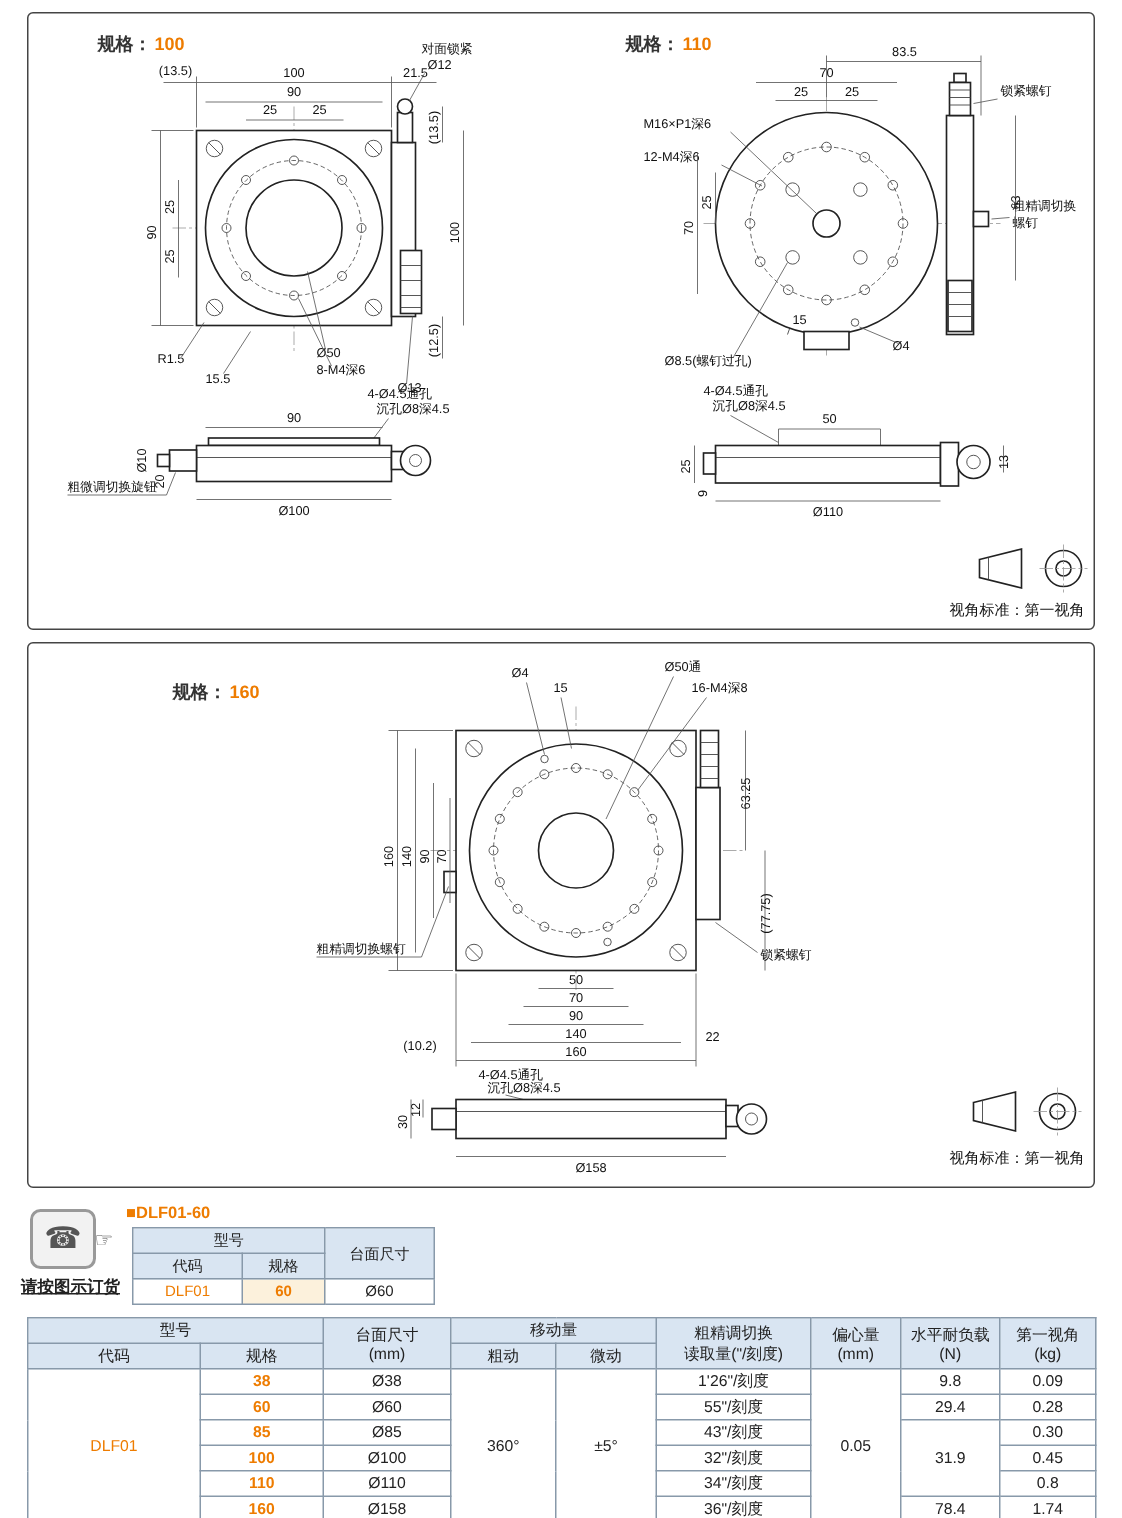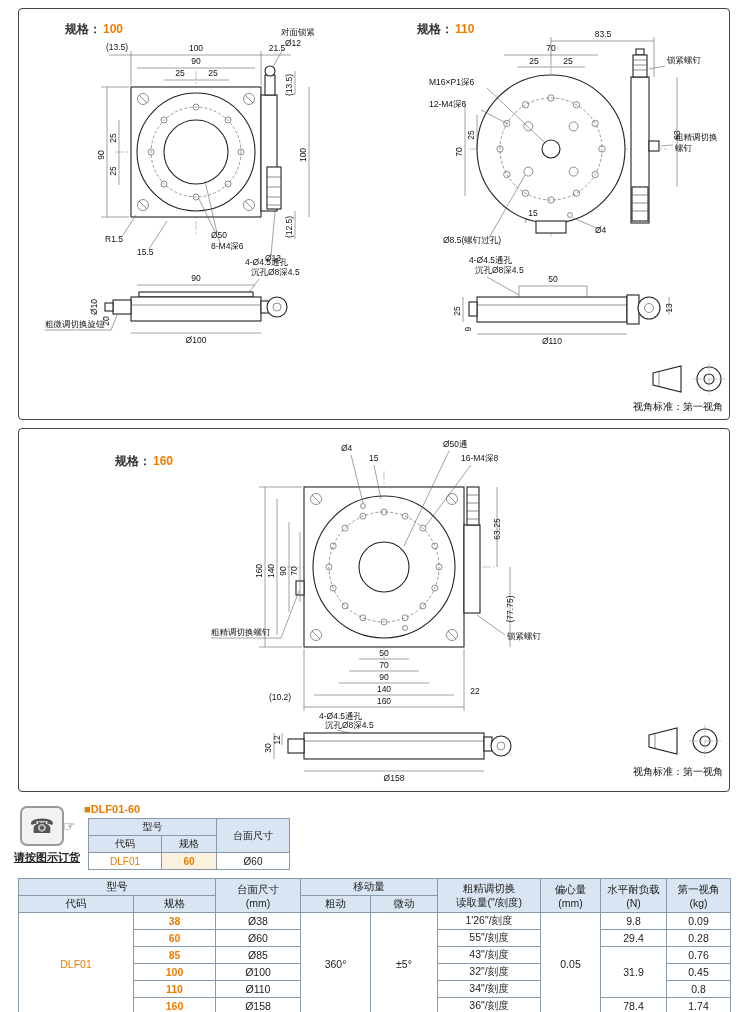--- a/index.html
+++ b/index.html
@@ -465,21 +465,21 @@
       <td>Ø60</td>
       <td>55"/刻度</td>
       <td>29.4</td>
       <td>0.28</td>
     </tr>
     <tr>
       <td class="spec-cell">85</td>
       <td>Ø85</td>
       <td>43"/刻度</td>
       <td rowspan="3">31.9</td>
-      <td>0.76</td>
+      <td>0.30</td>
     </tr>
     <tr>
       <td class="spec-cell">100</td>
       <td>Ø100</td>
       <td>32"/刻度</td>
       <td>0.45</td>
     </tr>
     <tr>
       <td class="spec-cell">110</td>
       <td>Ø110</td>

